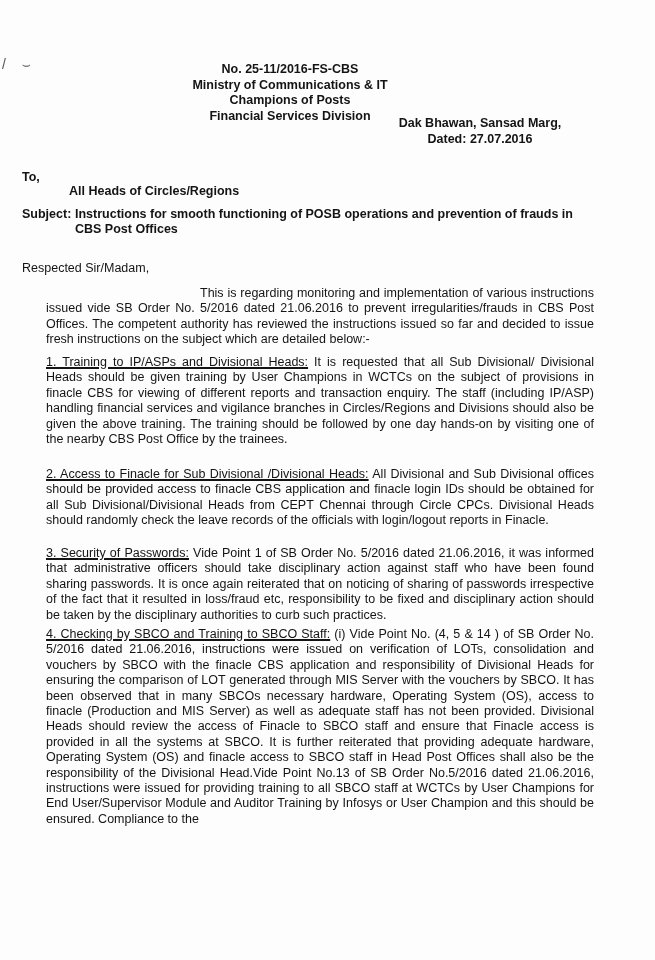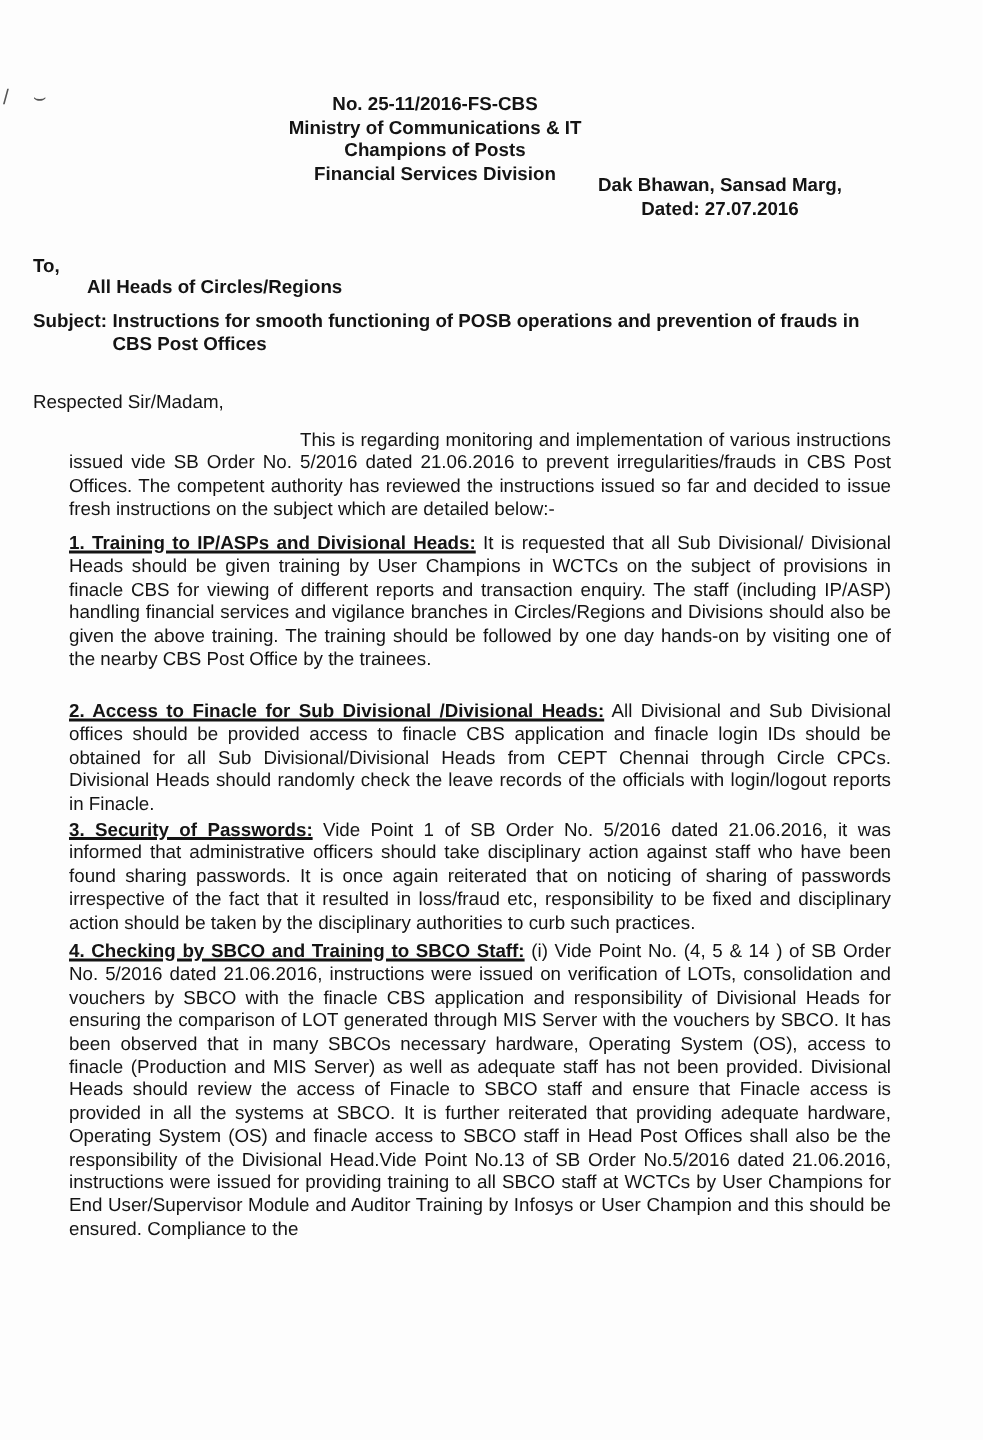--- a/index.html
+++ b/index.html
@@ -11,38 +11,38 @@
   .mark { position: absolute; left: 2px; top: 56px; font-size: 14px; color: #555; letter-spacing: 6px; }
   .header-center {
     position: absolute; left: 150px; top: 62px; width: 280px; text-align: center;
     font-weight: bold; font-size: 12.5px; line-height: 15.5px;
   }
   .header-right {
     position: absolute; left: 380px; top: 115px; width: 200px; text-align: center;
     font-weight: bold; font-size: 12.5px; line-height: 16px;
   }
   .to-label { position: absolute; left: 22px; top: 170px; font-weight: bold; font-size: 12.5px; }
-  .to-recipient { position: absolute; left: 58px; top: 184px; font-weight: bold; font-size: 12.5px; }
+  .to-recipient { position: absolute; left: 69px; top: 184px; font-weight: bold; font-size: 12.5px; }
   .subject {
     position: absolute; left: 22px; top: 207px; width: 580px;
     font-weight: bold; font-size: 12.5px; line-height: 15px;
   }
   .subject .label { display: inline-block; width: 53px; }
   .subject .text { display: inline-block; vertical-align: top; width: 520px; }
   .salutation { position: absolute; left: 22px; top: 261px; font-size: 12.5px; }
   .para {
     position: absolute; left: 46px; width: 548px;
     font-size: 12.5px; line-height: 15.4px; text-align: justify;
   }
   .para.intro { top: 286px; text-indent: 154px; }
   .para.p1 { top: 355px; }
   .para.p2 { top: 467px; }
   .para.p3 { top: 546px; }
   .para.p4 { top: 627px; }
-  .heading { font-weight: bold; text-decoration: underline; text-decoration-thickness: 1.5px; }
+  .heading { font-weight: normal; text-decoration: underline; text-decoration-thickness: 1.5px; }
 </style>
 </head>
 <body>
 
 <div class="page">
   <div class="mark">/ ⌣</div>
 
   <div class="header-center">
     <div>No. 25-11/2016-FS-CBS</div>
     <div>Ministry of Communications &amp; IT</div>

